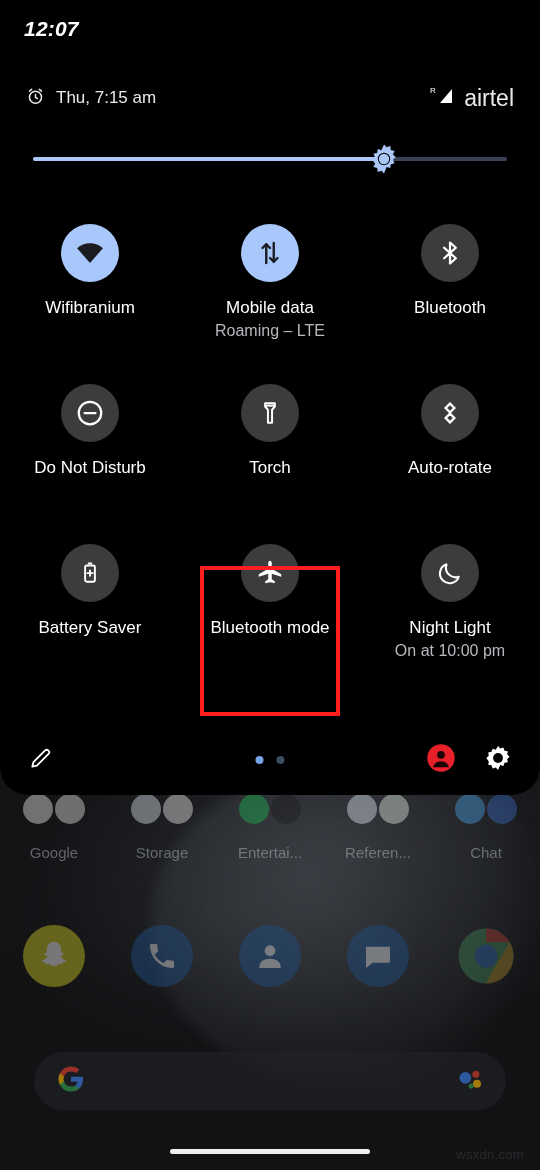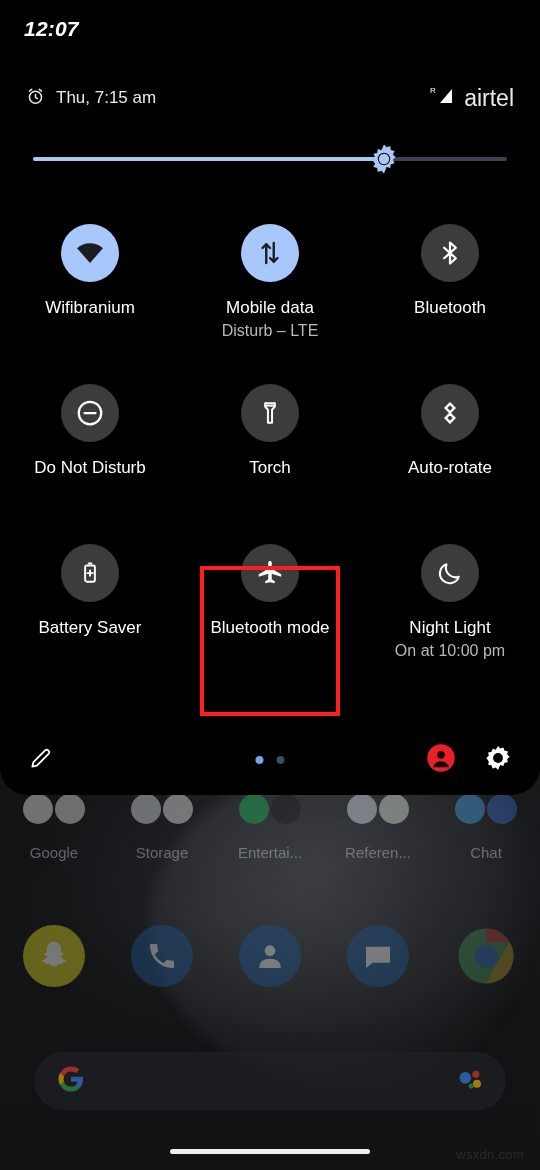--- a/index.html
+++ b/index.html
@@ -437,21 +437,21 @@
       <div class="tile">
         <div class="tile-circle on">
           <svg width="30" height="30" viewBox="0 0 24 24" fill="none" stroke="#1a1c20" stroke-width="1.9" stroke-linecap="round" stroke-linejoin="round">
             <path d="M9 20V5"></path>
               <path d="M6 8l3-3 3 3"></path>
             <path d="M15 4v15"></path>
               <path d="M18 16l-3 3-3-3"></path>
           </svg>
         </div>
         <div class="tile-label">Mobile data</div>
-        <div class="tile-sub">Disturb – LTE</div>
+        <div class="tile-sub">Roaming – LTE</div>
       </div>
       <div class="tile">
         <div class="tile-circle off">
           <svg width="28" height="28" viewBox="0 0 24 24" fill="none" stroke="#ffffff" stroke-width="1.9" stroke-linecap="round" stroke-linejoin="round">
             <path d="M7 7.5 17 16.5 12 21V3l5 4.5L7 16.5"></path>
           </svg>
         </div>
         <div class="tile-label">Bluetooth</div>
       </div>
     </div>

